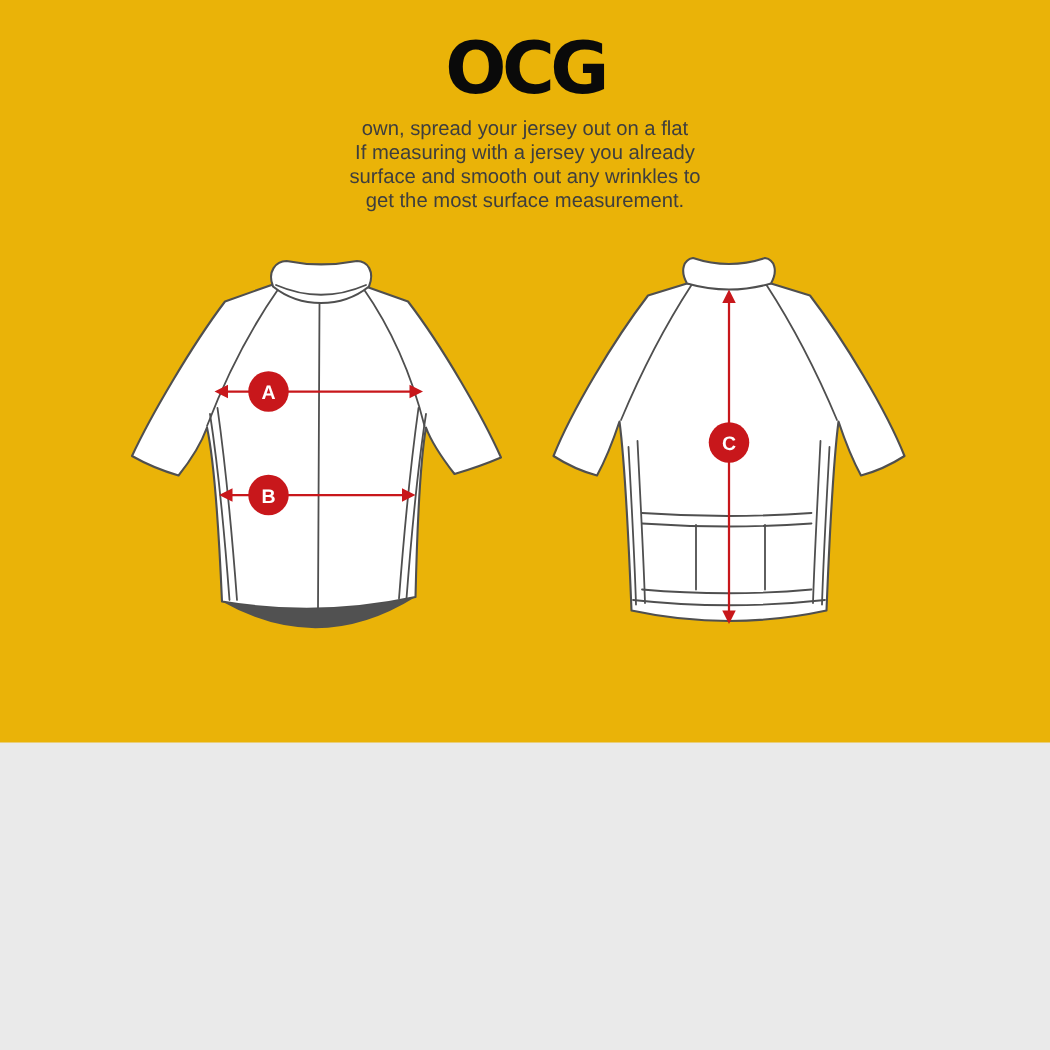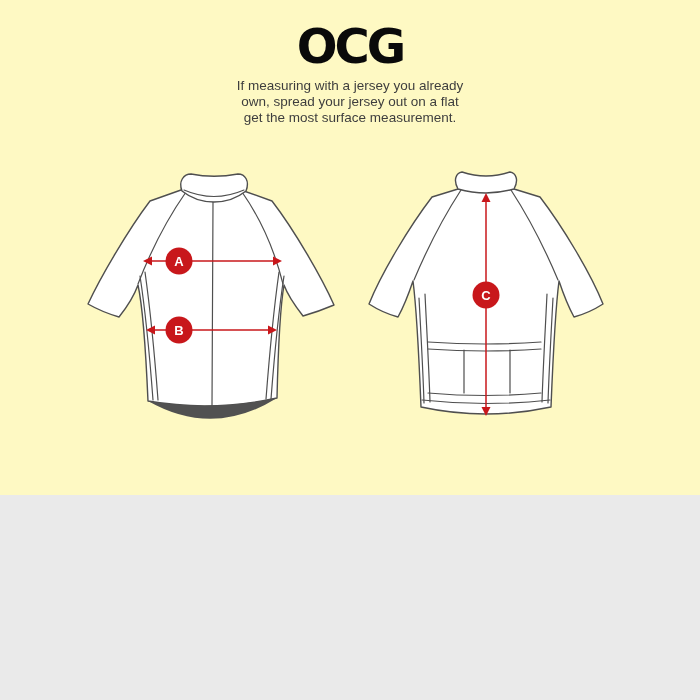--- a/index.html
+++ b/index.html
@@ -1,21 +1,21 @@
 <!DOCTYPE html>
 <html style="--diagram-red: #c8171b; --legend-red: #9d1b1e; --outline-gray: #4f4f4f; --hem-fill: #515151; --footer-bg: #eaeaea; --title-text: #1b1b1b; --body-text: #3e3e3e;"><head>
 <meta charset="utf-8">
 <style>
   :root{
     --diagram-red:#c8171b; --legend-red:#9d1b1e; --outline-gray:#4f4f4f;
     --hem-fill:#515151; --footer-bg:#eaeaea; --title-text:#1b1b1b; --body-text:#3e3e3e;
   }
   html,body{margin:0;padding:0;}
   body{font-family:"Liberation Sans", sans-serif;}
-  .canvas{position:relative;width:700px;height:700px;background:#fef9c3;overflow:hidden;}
+  .canvas{position:relative;width:700px;height:700px;background:#eab308;overflow:hidden;}
 
   .logo{position:absolute;top:22px;left:0;right:0;text-align:center;
         font-family:"DejaVu Sans", sans-serif;font-weight:bold;font-size:48px;line-height:48px;
         letter-spacing:-3px;color:#0a0a0a;}
   .intro{position:absolute;top:78px;left:210px;width:280px;text-align:center;
          font-size:13.5px;line-height:16px;color:var(--body-text);}
 
   .diagram{position:absolute;top:0;left:0;}
   .jersey-solid{fill:#ffffff;stroke:var(--outline-gray);stroke-width:1.4;stroke-linejoin:round;}
   .jersey-line{fill:none;stroke:var(--outline-gray);stroke-width:1.2;stroke-linecap:round;}
@@ -28,22 +28,23 @@
   .footer{position:absolute;left:0;top:495px;width:700px;height:205px;background:var(--footer-bg);}
 </style>
 </head>
 <body>
 
 <div class="canvas">
 
   <div class="logo">OCG</div>
 
   <div class="intro">
+      <div>own, spread your jersey out on a flat</div>
       <div>If measuring with a jersey you already</div>
-      <div>own, spread your jersey out on a flat</div>
+      <div>surface and smooth out any wrinkles to</div>
       <div>get the most surface measurement.</div>
     </div>
 
   <svg class="diagram" width="700" height="500" viewBox="0 0 700 500">
 
     <g>
       <path class="jersey-solid" d="M 181 190 L 150 201 C 128 230 100 278 88 304 Q 102 312 119 317
            C 127 307 134 296 138 285 C 143 308 146 355 148 401
            Q 212 412 277 398 C 278 355 280 308 284 285
            C 288 296 296 307 303 316 Q 320 311 334 305

